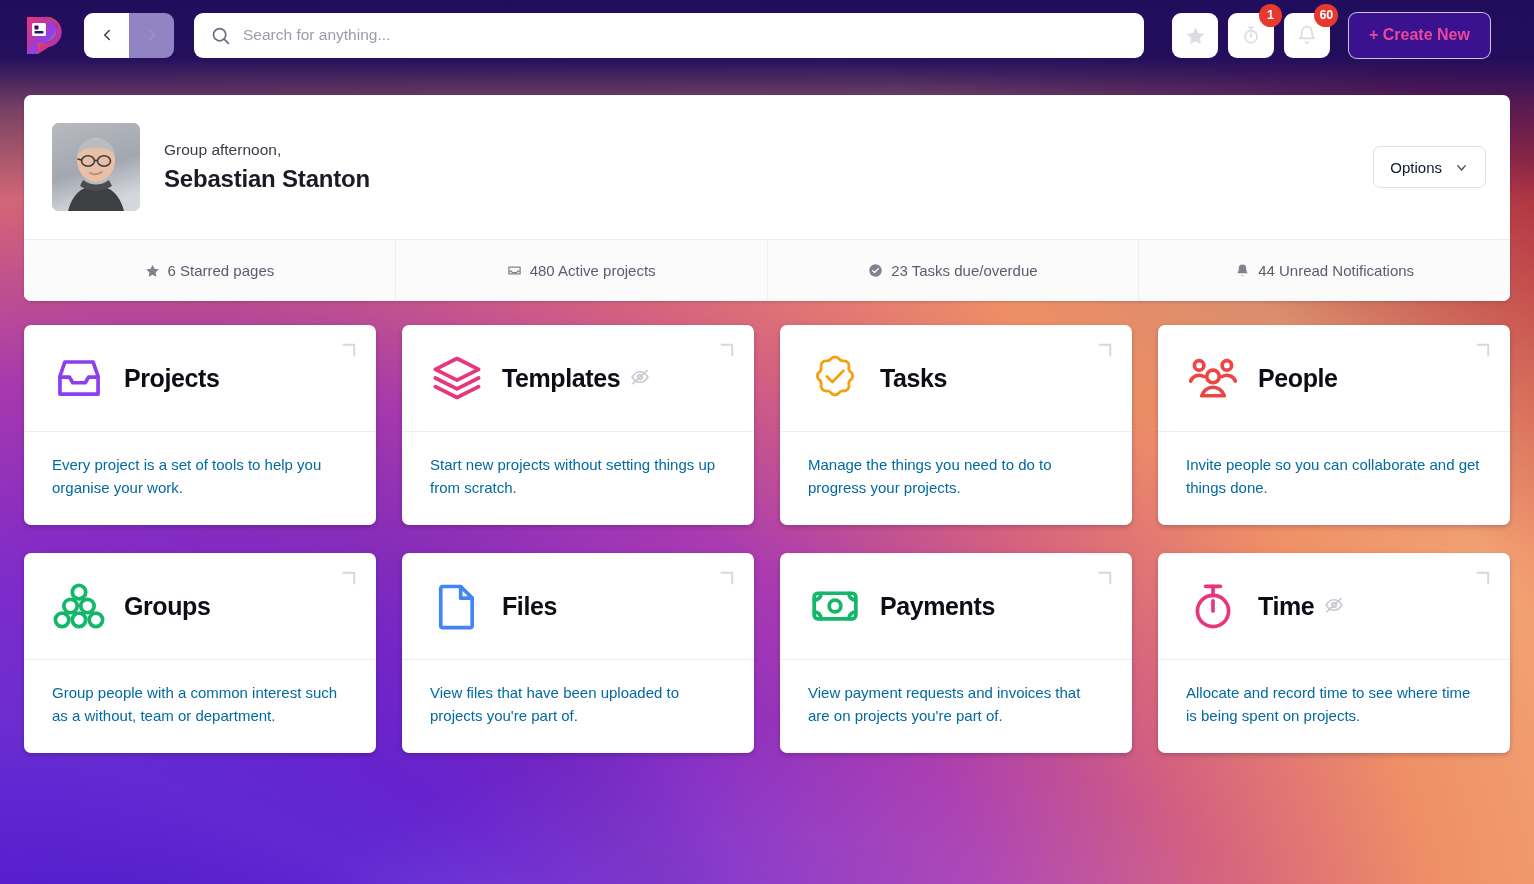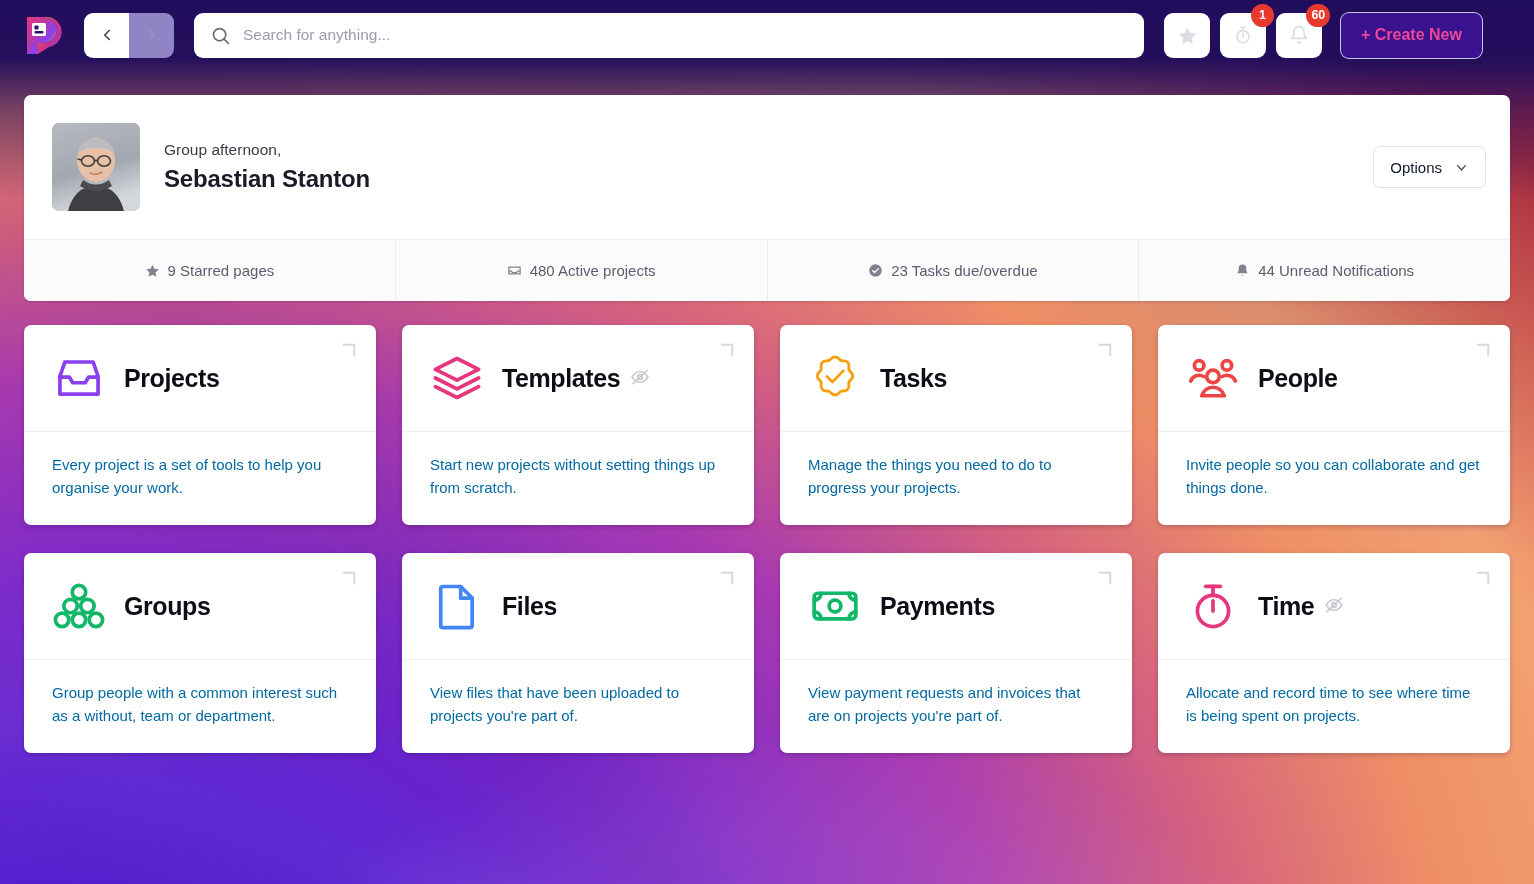--- a/index.html
+++ b/index.html
@@ -64,21 +64,21 @@
   }
   .navbtn.back { border-radius: 9px 0 0 9px; }
   .navbtn.fwd  { border-radius: 0 9px 9px 0; background: #9084c4; cursor: default; }
   .navbtn svg { display: block; }
 
   .searchwrap {
     flex: 1 1 auto; height: 45px;
     background: #fff; border-radius: 9px;
     display: flex; align-items: center;
     padding: 0 16px; gap: 12px;
-    margin-right: 20px; max-width: 950px;
+    margin-right: 28px; max-width: 950px;
   }
   .searchwrap input {
     flex: 1; border: none; outline: none;
     font-family: "Liberation Sans", sans-serif;
     font-size: 15.5px; color: #3c3c4a;
     background: transparent;
   }
   .searchwrap input::placeholder { color: #9b9bab; }
 
   .iconbtns { display: flex; gap: 10px; margin-right: 18px; flex: 0 0 auto; }
@@ -309,21 +309,21 @@
       </svg>
     </button>
   </div>
 
   <div class="stats">
 
     <div class="stat">
       <svg width="15" height="15" viewBox="0 0 24 24" fill="#82828f">
         <polygon points="12,2.8 15,9.2 22,10.1 16.9,15 18.2,22 12,18.6 5.8,22 7.1,15 2,10.1 9,9.2"></polygon>
       </svg>
-      <span>9 Starred pages</span>
+      <span>6 Starred pages</span>
     </div>
 
     <div class="stat">
       <svg width="15" height="15" viewBox="0 0 24 24" fill="none" stroke="#82828f" stroke-width="2" stroke-linejoin="round">
         <path d="M3 6.5h18v11H3z"></path>
           <path d="M3 13h4l1.6 2.4h6.8L17 13h4"></path>
       </svg>
       <span>480 Active projects</span>
     </div>
 

